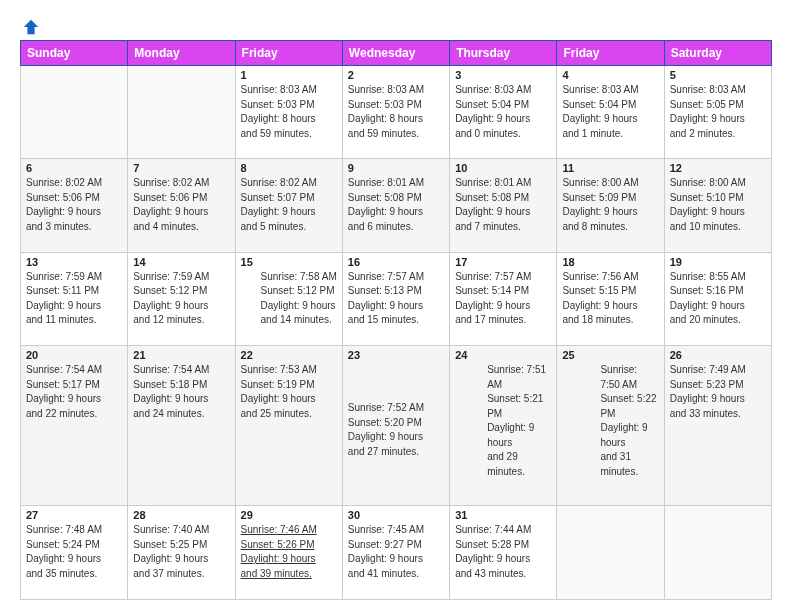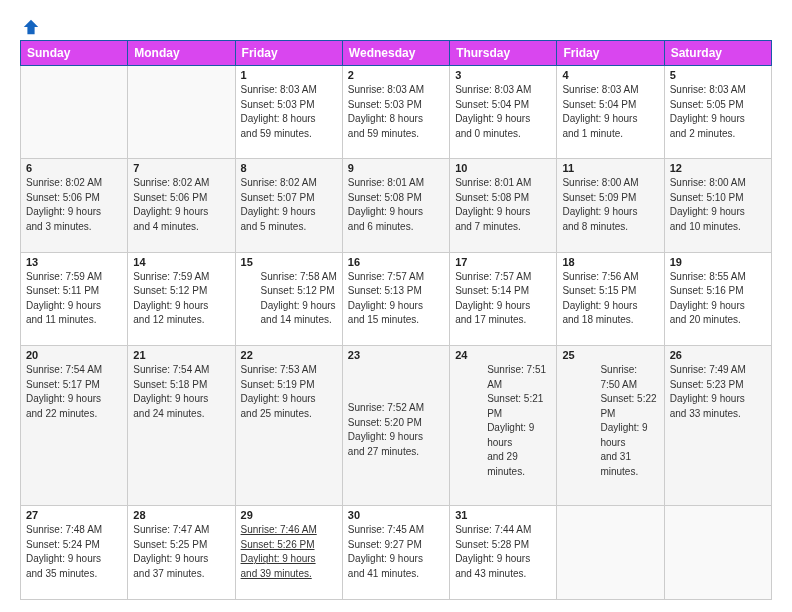--- a/index.html
+++ b/index.html
@@ -325,21 +325,21 @@
         <tr>
           <td>
             <span class="day-number">27</span>
             <div class="cell-text" style="white-space: pre-line;">Sunrise: 7:48 AM
 Sunset: 5:24 PM
 Daylight: 9 hours
 and 35 minutes.</div>
           </td>
           <td>
             <span class="day-number">28</span>
-            <div class="cell-text" style="white-space: pre-line;">Sunrise: 7:47 AM
+            <div class="cell-text" style="white-space: pre-line;">Sunrise: 7:40 AM
 Sunset: 5:25 PM
 Daylight: 9 hours
 and 37 minutes.</div>
           </td>
           <td>
             <span class="day-number">29</span>
             <div class="cell-text" style="white-space: pre-line; text-decoration: underline;">Sunrise: 7:46 AM
 Sunset: 5:26 PM
 Daylight: 9 hours
 and 39 minutes.</div>

